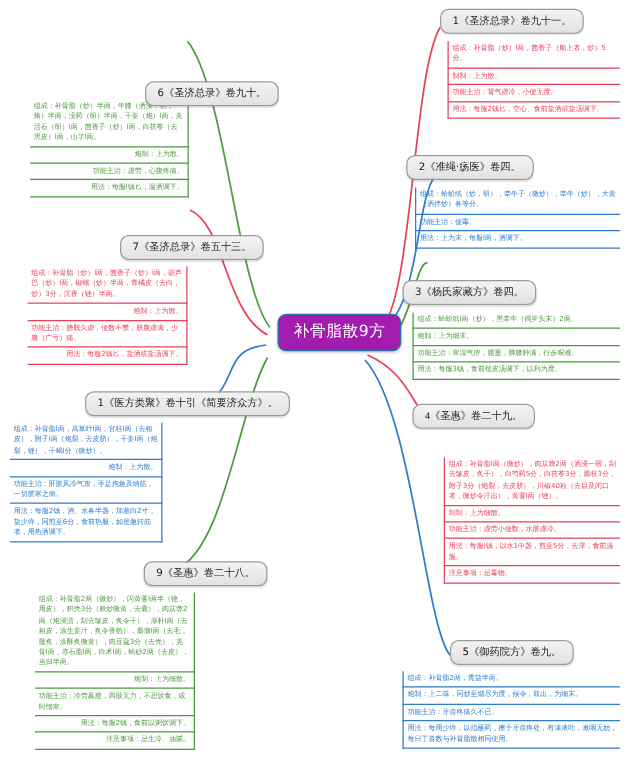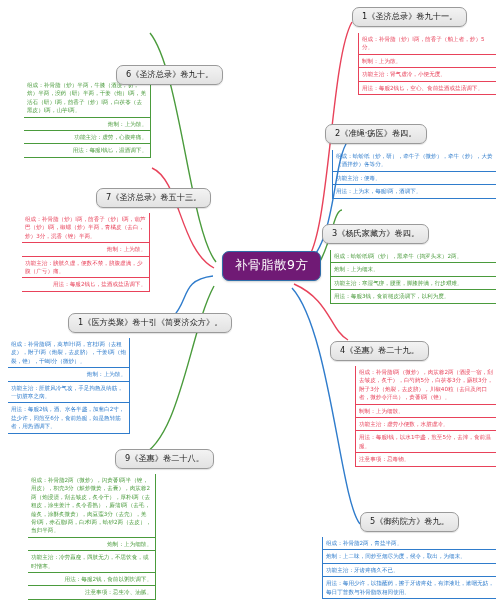--- a/index.html
+++ b/index.html
@@ -9,21 +9,21 @@
     font-family:"DejaVu Sans","Liberation Sans",sans-serif;
     position:relative;
     overflow:hidden;
   }
   #canvas{position:absolute;left:0;top:0;width:500px;height:616px;}
   svg.links{position:absolute;left:0;top:0;width:500px;height:616px;pointer-events:none;}
 
   
   .center-node{
     position:absolute;
-    background:#701a75;
+    background:#a21caf;
     color:#ffffff;
     border:1px solid #2f6ea8;
     border-radius:7px;
     padding:5px 12px 6px 12px;
     font-size:12.5px;
     letter-spacing:.5px;
     white-space:nowrap;
     box-shadow:0 1px 2px rgba(0,0,0,.18);
     z-index:6;
   }
@@ -116,21 +116,21 @@
 
   <div class="topic" style="left:322px;top:224px;">3《杨氏家藏方》卷四。</div>
   <div class="leafgroup right c-green" style="left:330px;top:250px;width:166px;">
     <div class="spine"></div>
     <div class="leaf">组成：蛤蚧纸l两（炒），黑牵牛（捣罗头末）2两。</div>
     <div class="leaf">炮制：上为细末。</div>
     <div class="leaf">功能主治：寒湿气痹，腰重，脚膝肿满，行步艰难。</div>
     <div class="leaf">用法：每服3钱，食前槌皮汤调下，以利为度。</div>
   </div>
 
-  <div class="topic" style="left:330px;top:341px;">4《圣惠》卷二十九。</div>
+  <div class="topic" style="left:330px;top:323px;font-family:Liberation Serif, serif;">4《圣惠》卷二十九。</div>
   <div class="leafgroup right c-red" style="left:355px;top:366px;width:141px;">
     <div class="spine"></div>
     <div class="leaf">组成：补骨脂l两（微炒），肉苁蓉2两（酒浸一宿，刮去皱皮，炙干），白芍药5分，白茯苓3分，麝枝3分，附子3分（炮裂，去皮脐），川椒40粒（去目及闭口者，微炒令汗出），黄蓍l两（锉）。</div>
     <div class="leaf">制制：上为细散。</div>
     <div class="leaf">功能主治：虚劳小便数，水脏虚冷。</div>
     <div class="leaf">用法：每服l钱，以水1中盏，煎至5分，去滓，食前温服。</div>
     <div class="leaf">注意事项：忌毒物。</div>
   </div>
 
   <div class="topic" style="left:360px;top:512px;">5《御药院方》卷九。</div>

